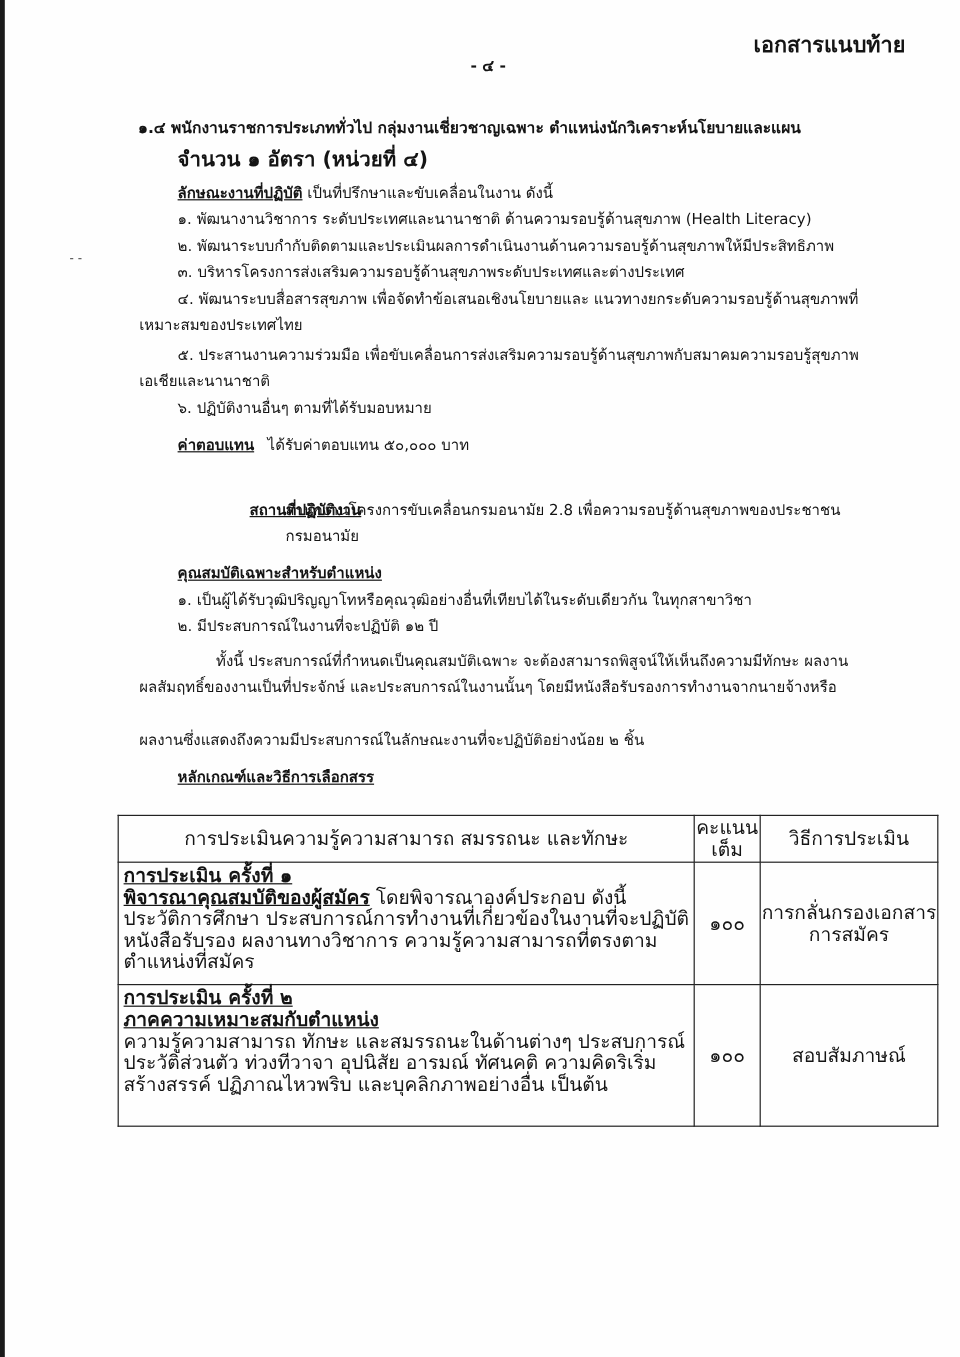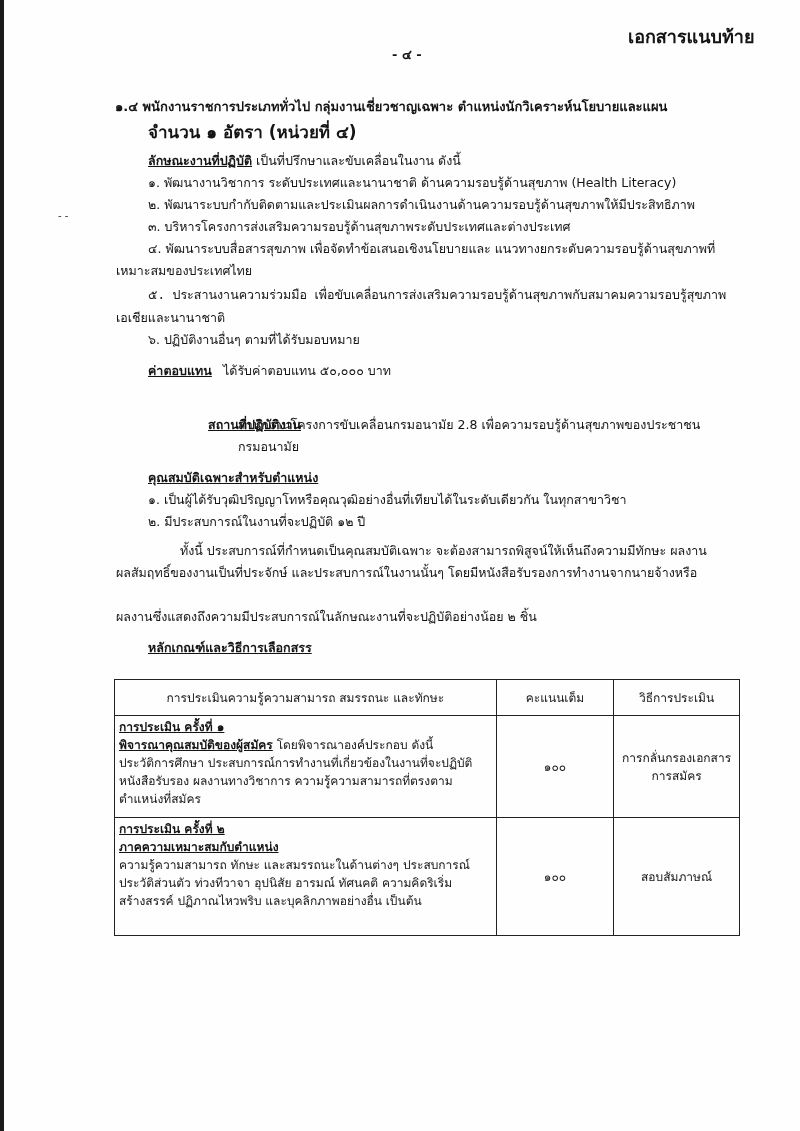--- a/index.html
+++ b/index.html
@@ -14,22 +14,22 @@
     .t { font-size: 12.5px; line-height: 16px; }
     .u { text-decoration: underline; font-weight: bold; }
     .annex { left: 628px; top: 22px; font-size: 18px; font-weight: bold; }
     .pageno { left: 392px; top: 44px; font-size: 13px; font-weight: bold; }
     .h1 { left: 115px; top: 96px; font-size: 13px; font-weight: bold; }
     .h1b { left: 148px; top: 118px; font-size: 17px; font-weight: bold; }
 
     .mark1 { left: 58px; top: 210px; font-size: 10px; color: #333; }
 
     .tbl {
-      position: absolute; left: 114px; top: 679px; width: 626px;
-      border-collapse: collapse; font-size: 12px; line-height: 18px;
+      position: absolute; left: 98px; top: 679px; width: 626px;
+      border-collapse: collapse; font-size: 16px; line-height: 18px;
     }
     .tbl th, .tbl td { border: 1.3px solid #222; vertical-align: middle; }
     .tbl th { height: 33px; font-weight: normal; text-align: center; }
     .tbl td.c1 { padding: 2px 4px; text-align: left; vertical-align: top; margin-top: 48px; }
     .tbl td.c2, .tbl td.c3 { text-align: center; }
     .col1 { width: 382px; } .col2 { width: 118px; } .col3 { width: 126px; }
     .cell-line { display: block; white-space: nowrap; }
   </style>
 </head>
 <body>
@@ -44,21 +44,21 @@
   <div class="abs h1b">จำนวน ๑ อัตรา (หน่วยที่ ๔)</div>
 
   <div class="abs t" style="left:148px; top:153px;">
     <span class="u">ลักษณะงานที่ปฏิบัติ</span><span> เป็นที่ปรึกษาและขับเคลื่อนในงาน ดังนี้</span>
   </div>
   <div class="abs t" style="left:148px; top:175px;">๑. พัฒนางานวิชาการ ระดับประเทศและนานาชาติ ด้านความรอบรู้ด้านสุขภาพ (Health Literacy)</div>
   <div class="abs t" style="left:148px; top:197px;">๒. พัฒนาระบบกำกับติดตามและประเมินผลการดำเนินงานด้านความรอบรู้ด้านสุขภาพให้มีประสิทธิภาพ</div>
   <div class="abs t" style="left:148px; top:219px;">๓. บริหารโครงการส่งเสริมความรอบรู้ด้านสุขภาพระดับประเทศและต่างประเทศ</div>
   <div class="abs t" style="left:148px; top:241px;">๔. พัฒนาระบบสื่อสารสุขภาพ เพื่อจัดทำข้อเสนอเชิงนโยบายและ แนวทางยกระดับความรอบรู้ด้านสุขภาพที่</div>
   <div class="abs t" style="left:116px; top:263px;">เหมาะสมของประเทศไทย</div>
-  <div class="abs t" style="left:148px; top:288px;font-family:Liberation Mono, monospace;">๕. ประสานงานความร่วมมือ เพื่อขับเคลื่อนการส่งเสริมความรอบรู้ด้านสุขภาพกับสมาคมความรอบรู้สุขภาพ</div>
+  <div class="abs t" style="left:148px; top:288px;">๕. ประสานงานความร่วมมือ เพื่อขับเคลื่อนการส่งเสริมความรอบรู้ด้านสุขภาพกับสมาคมความรอบรู้สุขภาพ</div>
   <div class="abs t" style="left:116px; top:310px;">เอเชียและนานาชาติ</div>
   <div class="abs t" style="left:148px; top:332px;">๖. ปฏิบัติงานอื่นๆ ตามที่ได้รับมอบหมาย</div>
 
   <div class="abs mark1">- -</div>
 
   <div class="abs t" style="left:148px; top:363px;">
     <span class="u">ค่าตอบแทน</span>
   </div>
   <div class="abs t" style="left:223px; top:363px;">ได้รับค่าตอบแทน ๕๐,๐๐๐ บาท</div>
 

